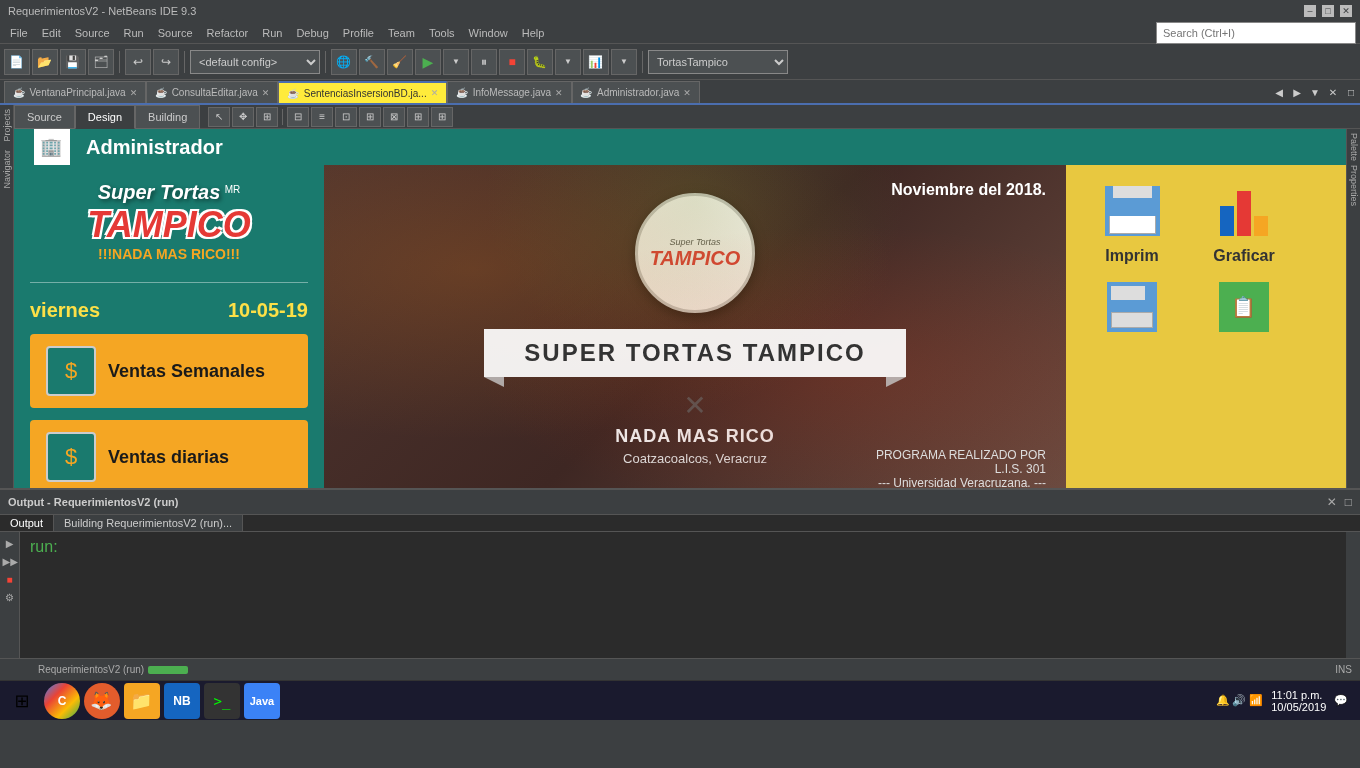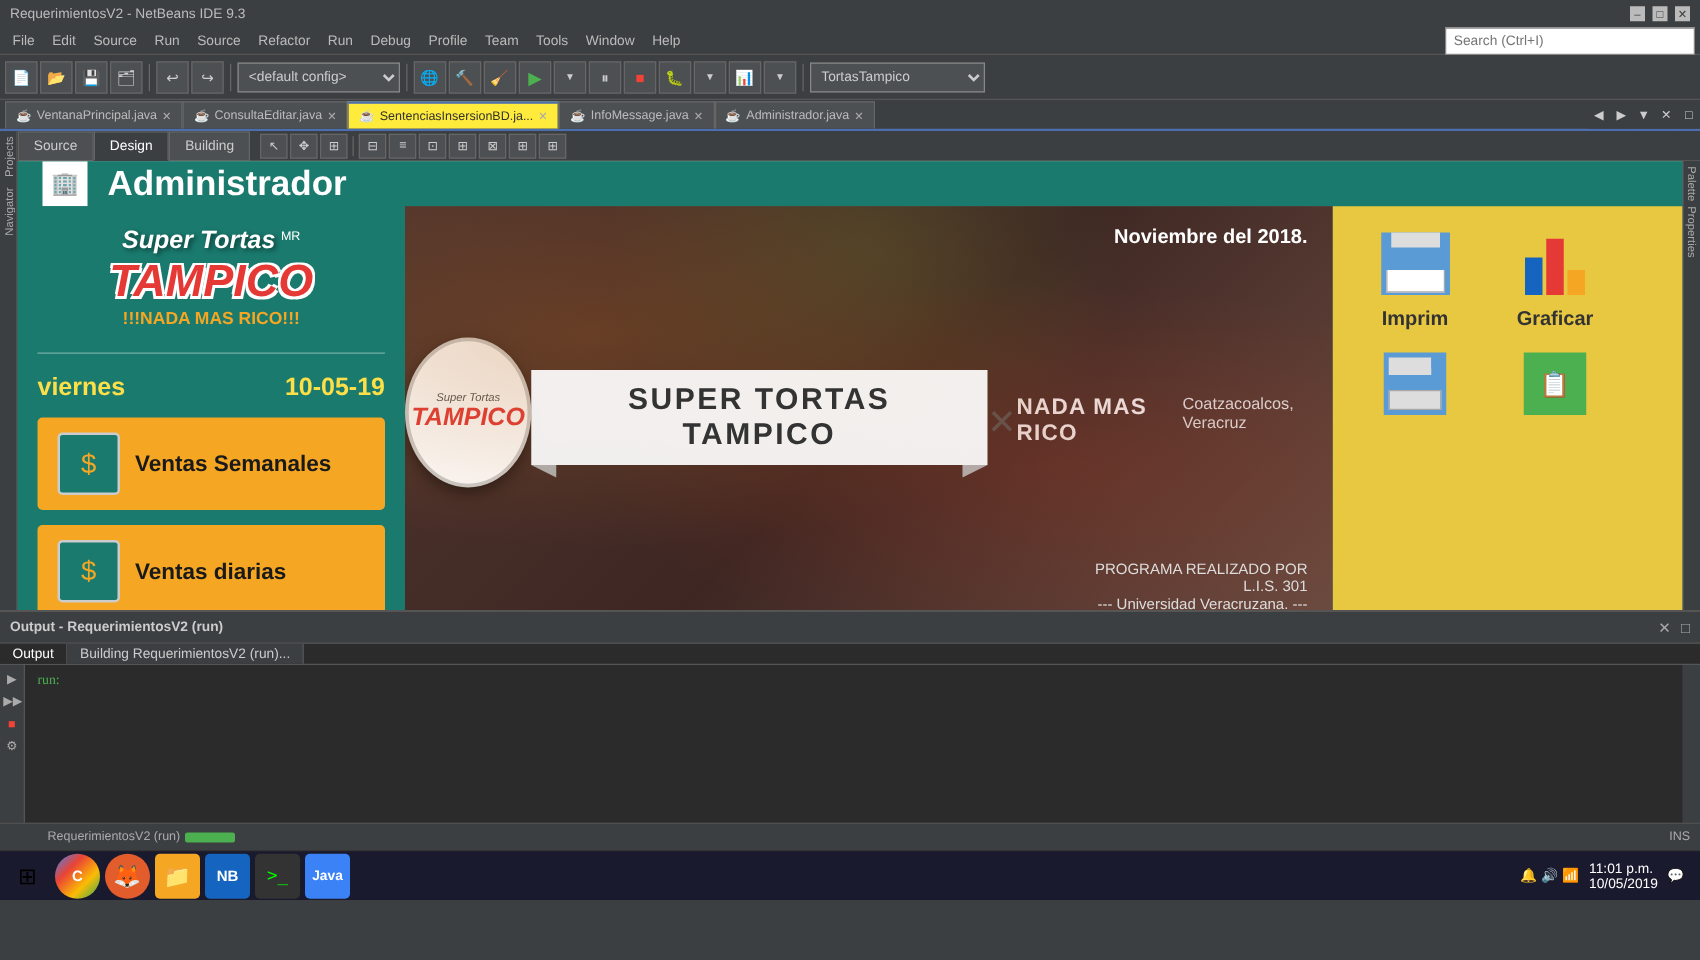--- a/index.html
+++ b/index.html
@@ -220,21 +220,21 @@
       gap: 16px;
     }
     .admin-header-icon {
       width: 36px; height: 36px;
       background: #ffffff;
       display: flex; align-items: center; justify-content: center;
       font-size: 18px;
     }
     .admin-header-title {
       color: #ffffff;
-      font-size: 28px;
+      font-size: 20px;
       font-weight: bold;
     }
 
     .admin-body {
       flex: 1;
       display: flex;
     }
 
     .admin-left {
       width: 310px;
@@ -316,21 +316,21 @@
       background: #5d4037;
       position: relative;
       overflow: hidden;
     }
     .splash-overlay {
       width: 100%;
       height: 100%;
       position: relative;
       background: linear-gradient(135deg, #4e342e 0%, #3e2723 50%, #6d4c41 100%);
       display: flex;
-      flex-direction: row;
+      flex-direction: column;
       align-items: center;
       justify-content: center;
     }
 
     
     .food-bg {
       position: absolute;
       top: 0; left: 0; right: 0; bottom: 0;
       background:
         radial-gradient(ellipse at 20% 30%, rgba(180, 100, 30, 0.3) 0%, transparent 50%),
@@ -520,22 +520,22 @@
       background: none;
       border: none;
       cursor: pointer;
       color: #aaa;
       font-size: 10px;
     }
     .output-text {
       flex: 1;
       background: #2b2b2b;
       color: #4CAF50;
-      font-family: Liberation Serif, serif;
-      font-size: 11px;
+      font-family: Liberation Sans, sans-serif;
+      font-size: 16px;
       padding: 6px 10px;
       overflow-y: auto;
     }
     .output-scrollbar {
       width: 14px;
       background: #3c3f41;
     }
 
     
     .status-bar {

